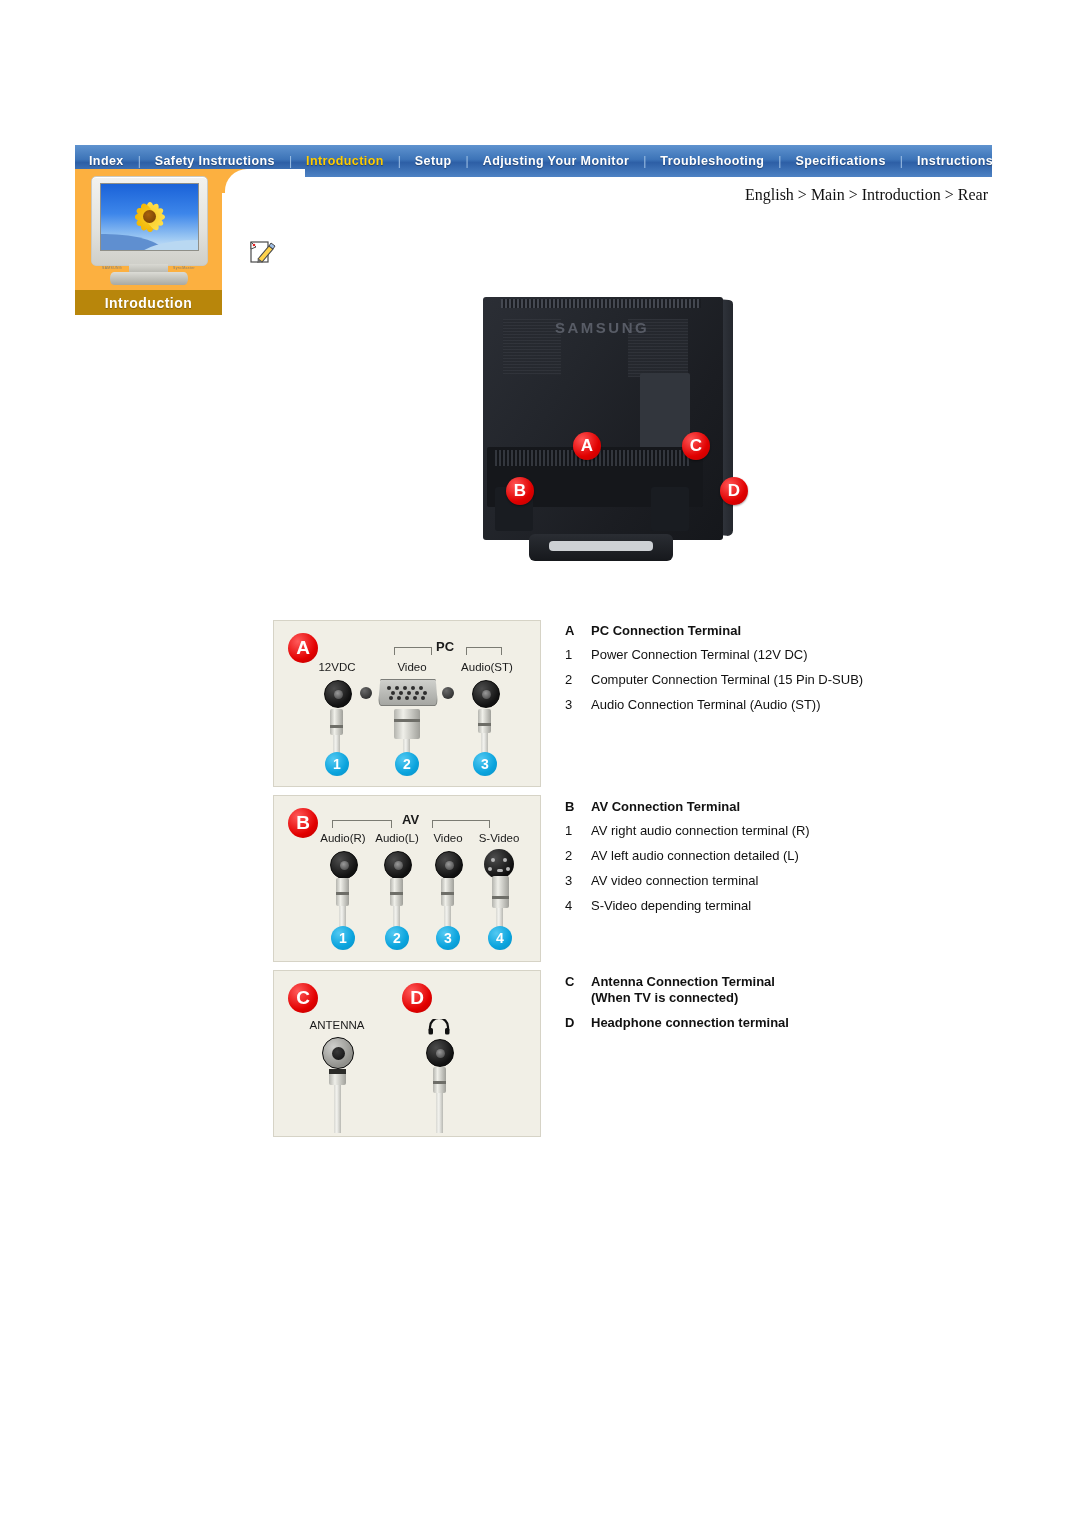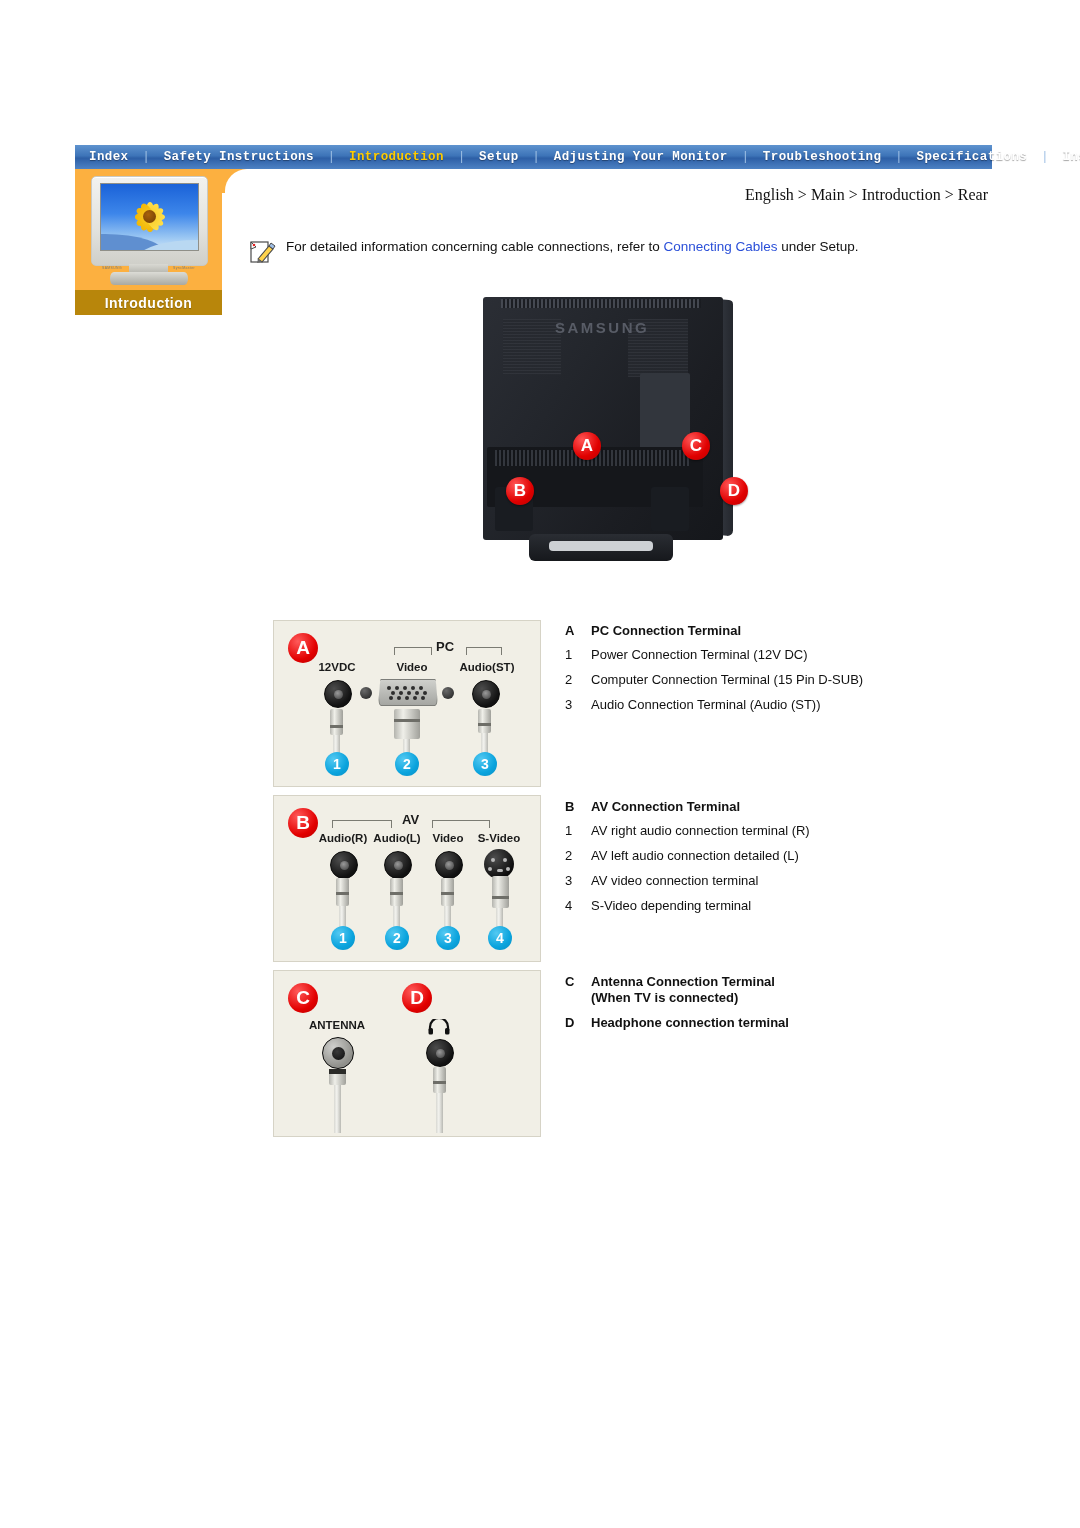--- a/index.html
+++ b/index.html
@@ -14,26 +14,25 @@
     position: relative;
     overflow: hidden;
   }
 
   
   #navbar {
     position: absolute;
     left: 75px;
     top: 145px;
     width: 917px;
-    height: 24px;
+    height: 32px;
     background: linear-gradient(to bottom, #5f93cf 0%, #3d74b8 45%, #2d5fa6 55%, #4d82c4 100%);
     display: flex;
     align-items: center;
     box-sizing: border-box;
-    font-family: Liberation Mono, monospace;
   }
   .nav-item {
     color: #ffffff;
     font-size: 12.5px;
     font-weight: bold;
     letter-spacing: 0.4px;
     padding: 0 14px;
     white-space: nowrap;
     text-shadow: 0 1px 1px rgba(0,0,0,.35);
     cursor: pointer;
@@ -390,21 +389,21 @@
   .bracket {
     position: absolute;
     border-top: 1.5px solid #7b7b73;
     height: 7px;
     border-left: 1.5px solid #7b7b73;
     border-right: 1.5px solid #7b7b73;
   }
   .jack-label {
     position: absolute;
     font-size: 11.5px;
-    font-weight: bold;
+    font-weight: normal;
     color: #1a1a1a;
     text-align: center;
     white-space: nowrap;
   }
   .rca {
     position: absolute;
     width: 26px; height: 26px;
     border-radius: 50%;
     background: radial-gradient(circle at 35% 30%, #4c4c4c, #111111 70%);
     border: 1px solid #0a0a0a;
@@ -574,23 +573,20 @@
 <div id="note">
   <svg id="note-icon" viewBox="0 0 30 28">
     <rect x="3" y="4" width="17" height="20" fill="#ffffff" stroke="#4a4a4a" stroke-width="1.2"></rect>
     <path d="M3 4 L8 9 L3 11 Z" fill="#ffffff" stroke="#4a4a4a" stroke-width="1"></path>
     <circle cx="6" cy="7" r="1.3" fill="#e02020"></circle>
     <path d="M10 21 L21 8 L25 11 L14 24 Z" fill="#ffd34d" stroke="#4a4a4a" stroke-width="1.1"></path>
     <path d="M10 21 L14 24 L9 25 Z" fill="#6a6a6a"></path>
     <path d="M21 8 L25 11 L27 8 L23 5 Z" fill="#9fbfe6" stroke="#4a4a4a" stroke-width="1"></path>
   </svg>
   <div id="note-text">
-    <div>
-      <span>For detailed information concerning cable connections, refer to </span><span class="lnk">Connecting Cables</span><span> under Setup.</span>
-    </div>
   </div>
 </div>
 
 <div id="monitor-photo">
   <div class="mon-shell-right"></div>
   <div class="mon-shell"></div>
   <div class="mon-vents"></div>
   <div class="mon-label l1"></div>
   <div class="mon-label l2"></div>
   <div class="mon-brand">SAMSUNG</div>

